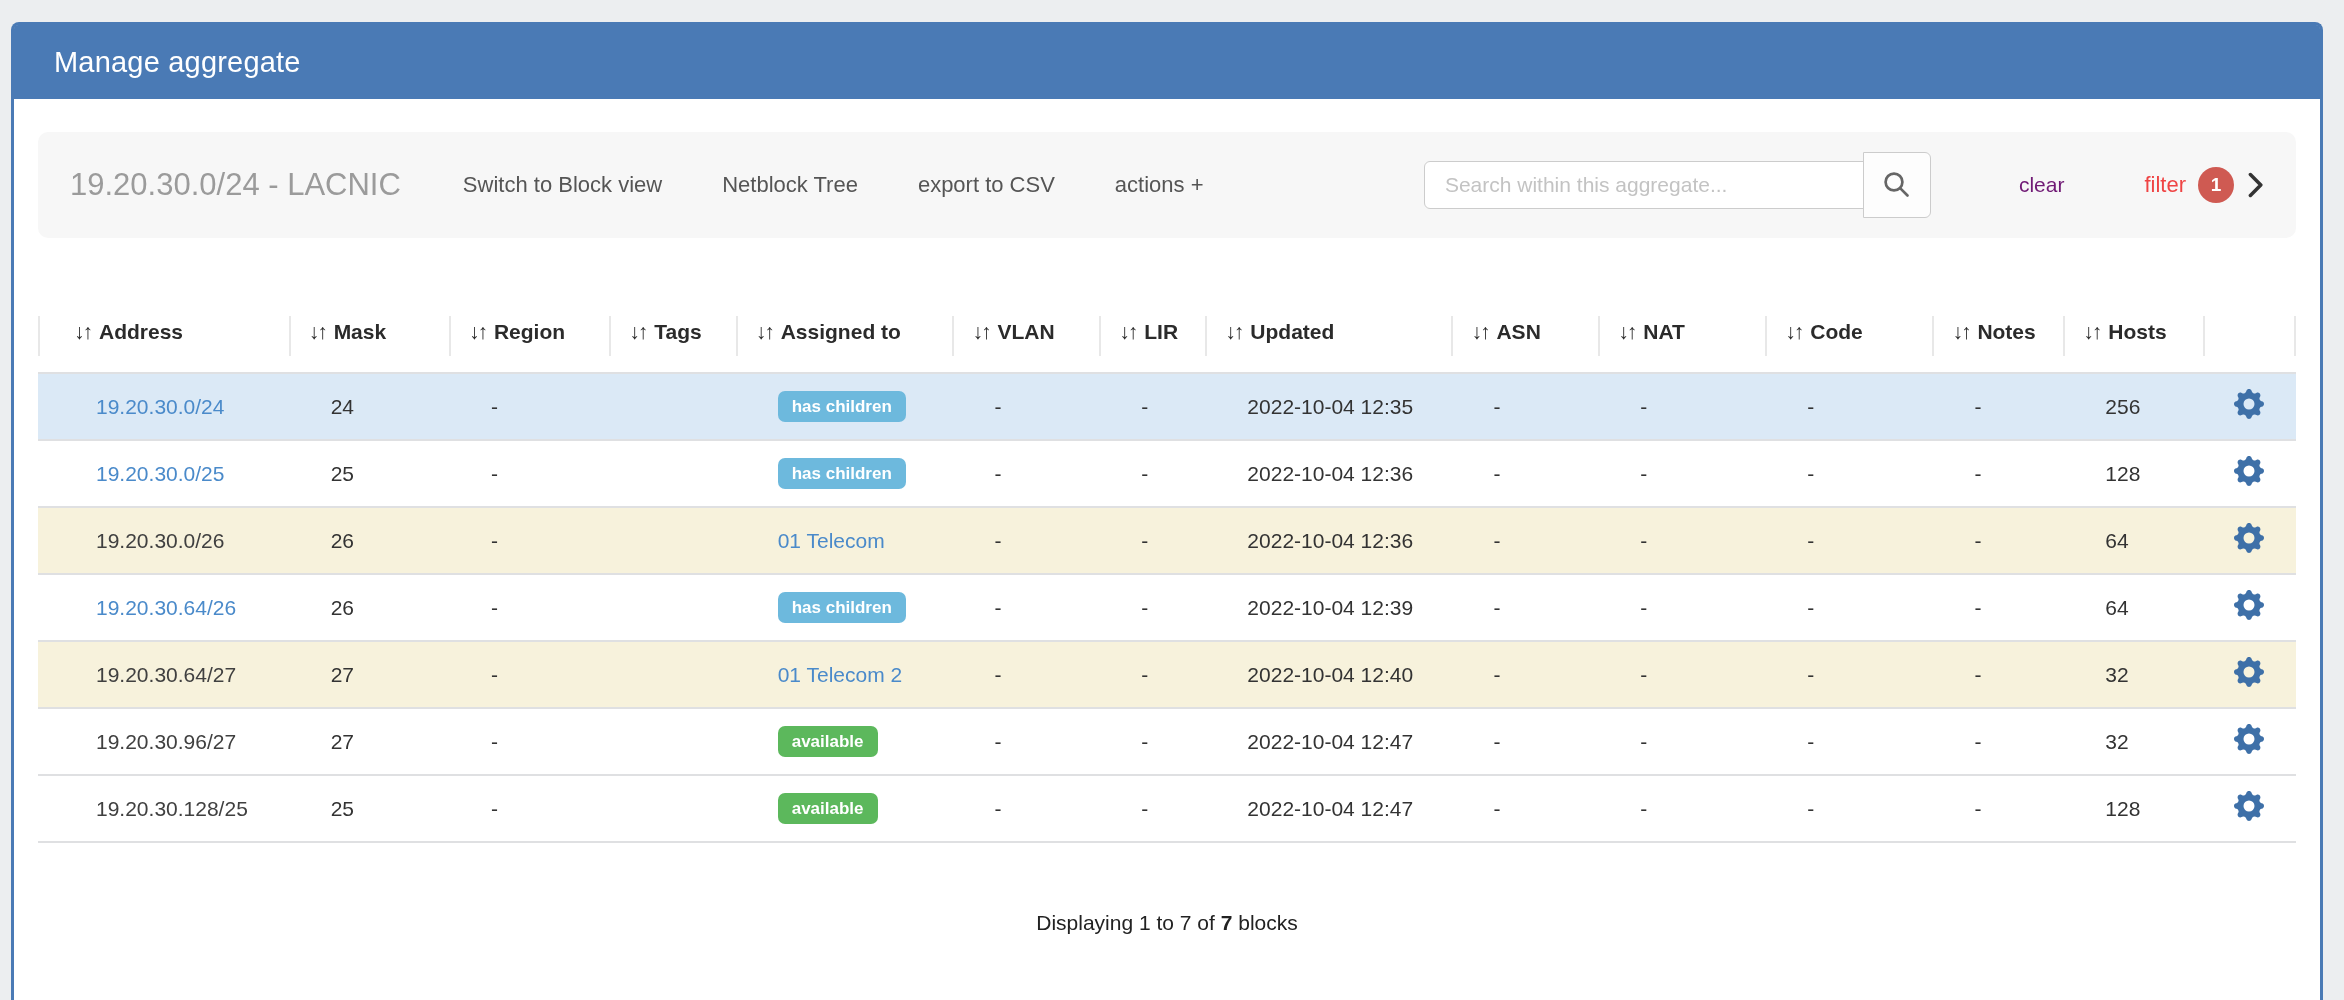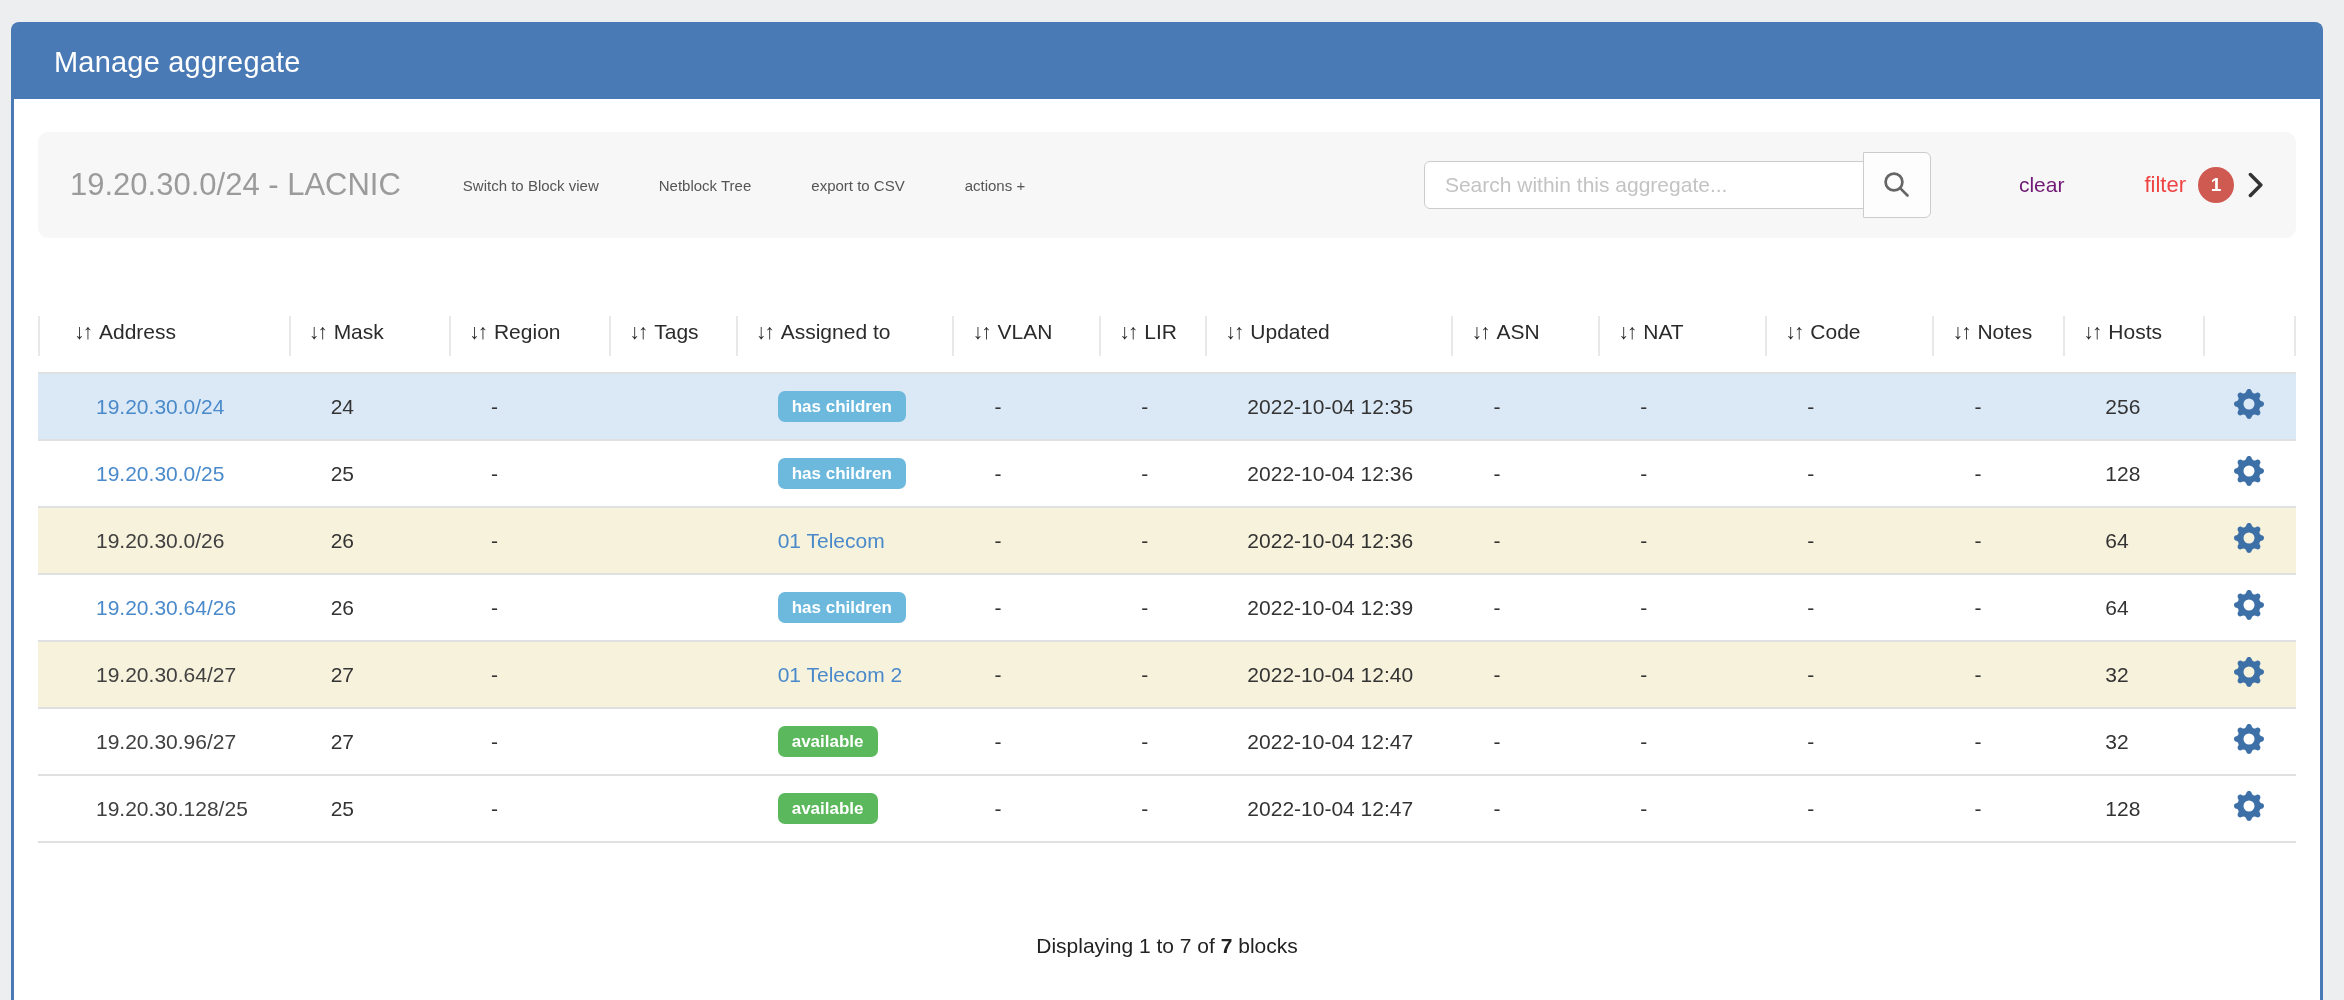--- a/index.html
+++ b/index.html
@@ -32,21 +32,21 @@
     margin:16px;color:#ffffff;font-size:29px;font-weight:normal;letter-spacing:.2px;
   }
   .content{padding:33px 24px 0 24px;}
 
   
   .toolbar{
     background:#f7f7f7;border-radius:10px;height:106px;
     display:flex;align-items:center;padding:0 32px;
   }
   .agg-title{font-size:31px;color:#9b9b9b;margin-right:62px;white-space:nowrap;}
-  .tb-link{font-size:15px;color:#555;margin-right:60px;cursor:pointer;white-space:nowrap;}
+  .tb-link{font-size:22px;color:#555;margin-right:60px;cursor:pointer;white-space:nowrap;}
   .search-group{display:flex;align-items:center;margin-left:auto;}
   .search-group input{
     width:440px;height:48px;border:1px solid #ccc;border-radius:6px 0 0 6px;
     padding:0 20px;font-size:21px;color:#555;background:#fff;outline:none;
     font-family:"Liberation Sans","DejaVu Sans",sans-serif;
   }
   .search-group input::placeholder{color:#c3c3c3;}
   .search-btn{
     width:68px;height:66px;margin-left:-1px;border:1px solid #ccc;background:#fdfdfd;
     border-radius:0 6px 6px 0;display:flex;align-items:center;justify-content:center;cursor:pointer;
@@ -57,21 +57,21 @@
   .filter-badge{
     width:36px;height:36px;border-radius:50%;background:var(--filter-badge);
     color:#fff;font-size:19px;font-weight:bold;display:flex;align-items:center;justify-content:center;
     margin:0 14px 0 12px;
   }
 
   
   .table-wrap{margin-top:72px;}
   table{width:100%;border-collapse:collapse;table-layout:fixed;font-size:21px;}
   thead th{
-    text-align:left;font-weight:normal;color:#2b2b2b;
+    text-align:left;font-weight:bold;color:#2b2b2b;
     padding:10px 0 28px 20px;position:relative;cursor:pointer;white-space:nowrap;
     overflow:hidden;
   }
   thead th:first-child{padding-left:36px;}
   thead th::before{
     content:'';position:absolute;left:0;top:6px;height:40px;width:2px;background:#e8e8e8;
   }
   thead th.th-actions::after{
     content:'';position:absolute;right:0;top:6px;height:40px;width:2px;background:#e8e8e8;
   }
@@ -89,21 +89,21 @@
   .badge{
     display:inline-block;padding:7px 14px;border-radius:7px;
     font-size:17px;font-weight:bold;color:#fff;line-height:1;
   }
   .badge-info{background:var(--badge-info);}
   .badge-success{background:var(--badge-success);}
   td.gear-cell{text-align:center;padding-left:0;}
   .gear{color:var(--gear);cursor:pointer;display:inline-block;line-height:0;}
 
   .footer{
-    margin-top:91px;text-align:center;font-size:21px;color:#222;white-space:pre-wrap;
+    margin-top:68px;text-align:center;font-size:21px;color:#222;white-space:pre-wrap;
   }
   .footer b{font-weight:bold;}
 </style>
 </head>
 <body>
 
 <div class="panel">
   <div class="titlebar">
     <h1>Manage aggregate</h1>
   </div>

